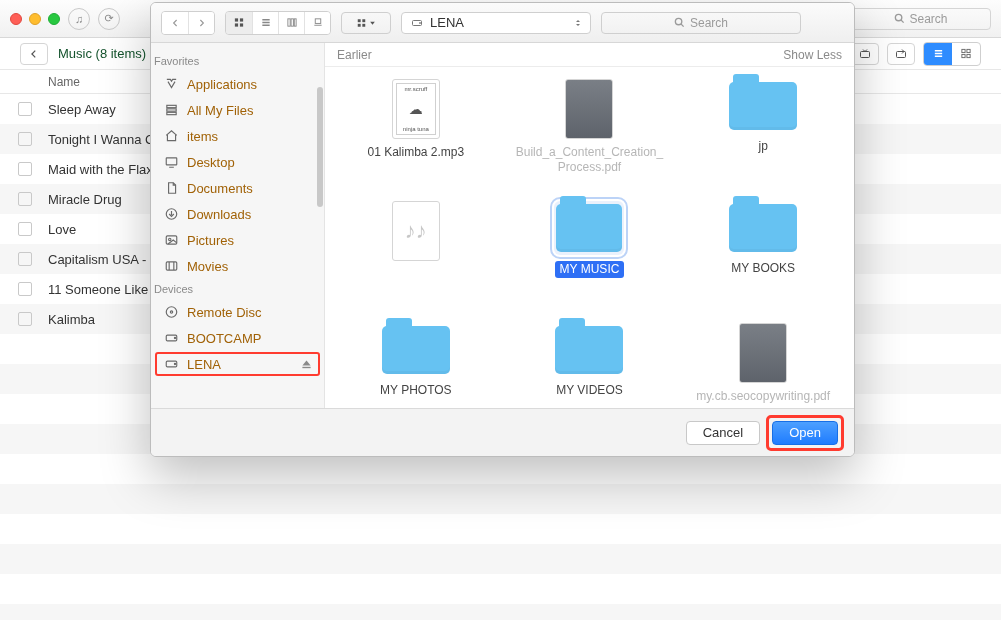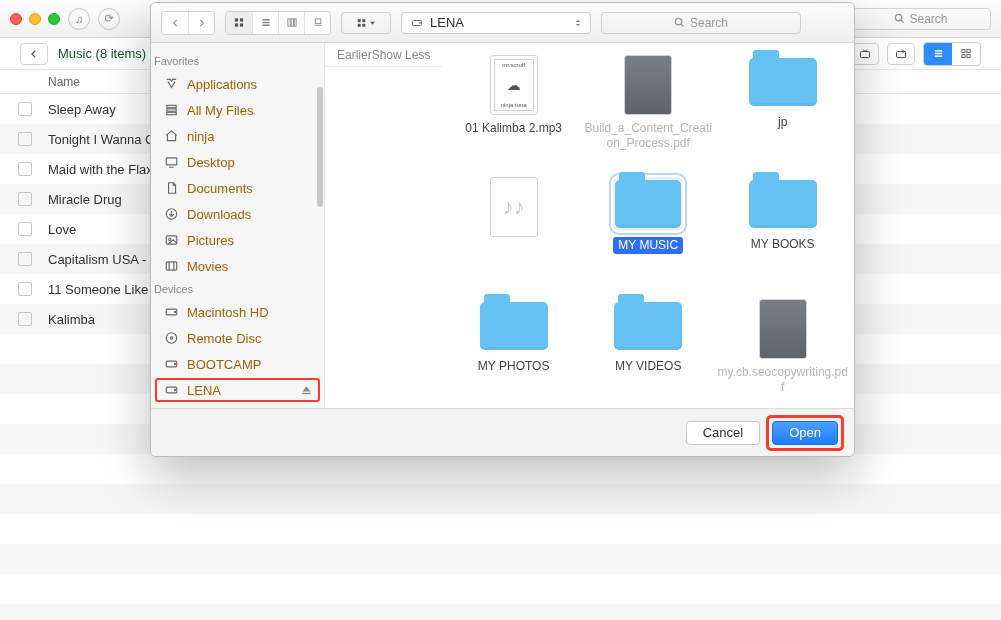--- a/index.html
+++ b/index.html
@@ -48,21 +48,21 @@
   .dlg-body { flex:1; display:flex; min-height:0; }
   .sidebar { width:174px; background:#f6f6f6; border-right:1px solid #e4e4e4; padding:8px 0; font-size:13px; overflow:hidden; }
   .sb-head { color:#8a8a8a; font-size:11px; padding:4px 3px; font-weight:500; }
   .sb-item { height:26px; display:flex; align-items:center; gap:8px; padding:0 12px; color:#a16207; cursor:default; }
   .sb-item .ic { width:16px; height:16px; display:flex; align-items:center; justify-content:center; color:#6a6a6a; }
   .sb-item.selected { position:relative; }
   .sb-item.selected::after { content:""; position:absolute; inset:1px 4px; border:2px solid #ff3b2f; border-radius:3px; pointer-events:none; }
   .sb-item .eject { margin-left:auto; color:#8a8a8a; }
   .sb-scroll { position:absolute; right:1px; top:44px; width:6px; height:120px; background:#c8c8c8; border-radius:3px; }
 
-  .main { flex:1; display:flex; flex-direction:row; position:relative; }
+  .main { flex:1; display:flex; flex-direction:column; position:relative; }
   .main-head { height:24px; border-bottom:1px solid #ececec; display:flex; align-items:center; padding:0 12px; color:#8a8a8a; font-size:12px; }
   .main-head .right { margin-left:auto; cursor:default; }
   .grid { flex:1; overflow:hidden; padding:10px 6px; display:grid; grid-template-columns: repeat(3, 1fr); grid-auto-rows: 118px; gap:4px; }
   .cell { display:flex; flex-direction:column; align-items:center; justify-content:flex-start; padding-top:2px; text-align:center; font-size:12px; color:#444; }
   .thumb { width:70px; height:54px; border-radius:5px; display:flex; align-items:center; justify-content:center; margin-bottom:6px; position:relative; }
   .thumb.doc { width:48px; height:60px; border:1px solid #d5d5d5; border-radius:3px; background:#fff; }
   .thumb.folder { }
   .folder-shape { width:68px; height:48px; background:#66c2f2; border-radius:5px; position:relative; box-shadow: inset 0 -3px 0 rgba(0,0,0,.03); }
   .folder-shape::before { content:""; position:absolute; top:-8px; left:4px; width:26px; height:10px; background:#66c2f2; border-radius:3px 3px 0 0; }
   .cell .fname { max-width:150px; line-height:1.25; word-break:break-word; }
@@ -298,21 +298,21 @@
             </span>
             <span>All My Files</span>
           </div>
           <div class="sb-item">
             <span class="ic">
               <svg width="15" height="14" viewBox="0 0 24 24" fill="none" stroke="#6a6a6a" stroke-width="2">
                 <path d="M3 11l9-8 9 8"></path>
                 <path d="M5 10v10h14V10"></path>
               </svg>
             </span>
-            <span>ninja</span>
+            <span>items</span>
           </div>
           <div class="sb-item">
             <span class="ic">
               <svg width="15" height="14" viewBox="0 0 24 24" fill="none" stroke="#6a6a6a" stroke-width="2">
                 <rect x="3" y="5" width="18" height="12" rx="1"></rect>
                 <line x1="8" y1="21" x2="16" y2="21"></line>
               </svg>
             </span>
             <span>Desktop</span>
           </div>
@@ -351,29 +351,20 @@
                 <rect x="3" y="5" width="18" height="14" rx="2"></rect>
                 <line x1="8" y1="5" x2="8" y2="19"></line>
                 <line x1="16" y1="5" x2="16" y2="19"></line>
               </svg>
             </span>
             <span>Movies</span>
           </div>
         </div>
       <div class="sb-head">Devices</div>
       <div id="sb-dev">
-          <div class="sb-item">
-            <span class="ic">
-              <svg width="15" height="14" viewBox="0 0 24 24" fill="none" stroke="#6a6a6a" stroke-width="2">
-                <rect x="3" y="7" width="18" height="10" rx="2"></rect>
-                <circle cx="18" cy="12" r="1" fill="#6a6a6a"></circle>
-              </svg>
-            </span>
-            <span>Macintosh HD</span>
-          </div>
           <div class="sb-item">
             <span class="ic">
               <svg width="15" height="14" viewBox="0 0 24 24" fill="none" stroke="#6a6a6a" stroke-width="2">
                 <circle cx="12" cy="12" r="9"></circle>
                 <circle cx="12" cy="12" r="2"></circle>
               </svg>
             </span>
             <span>Remote Disc</span>
           </div>
           <div class="sb-item">

